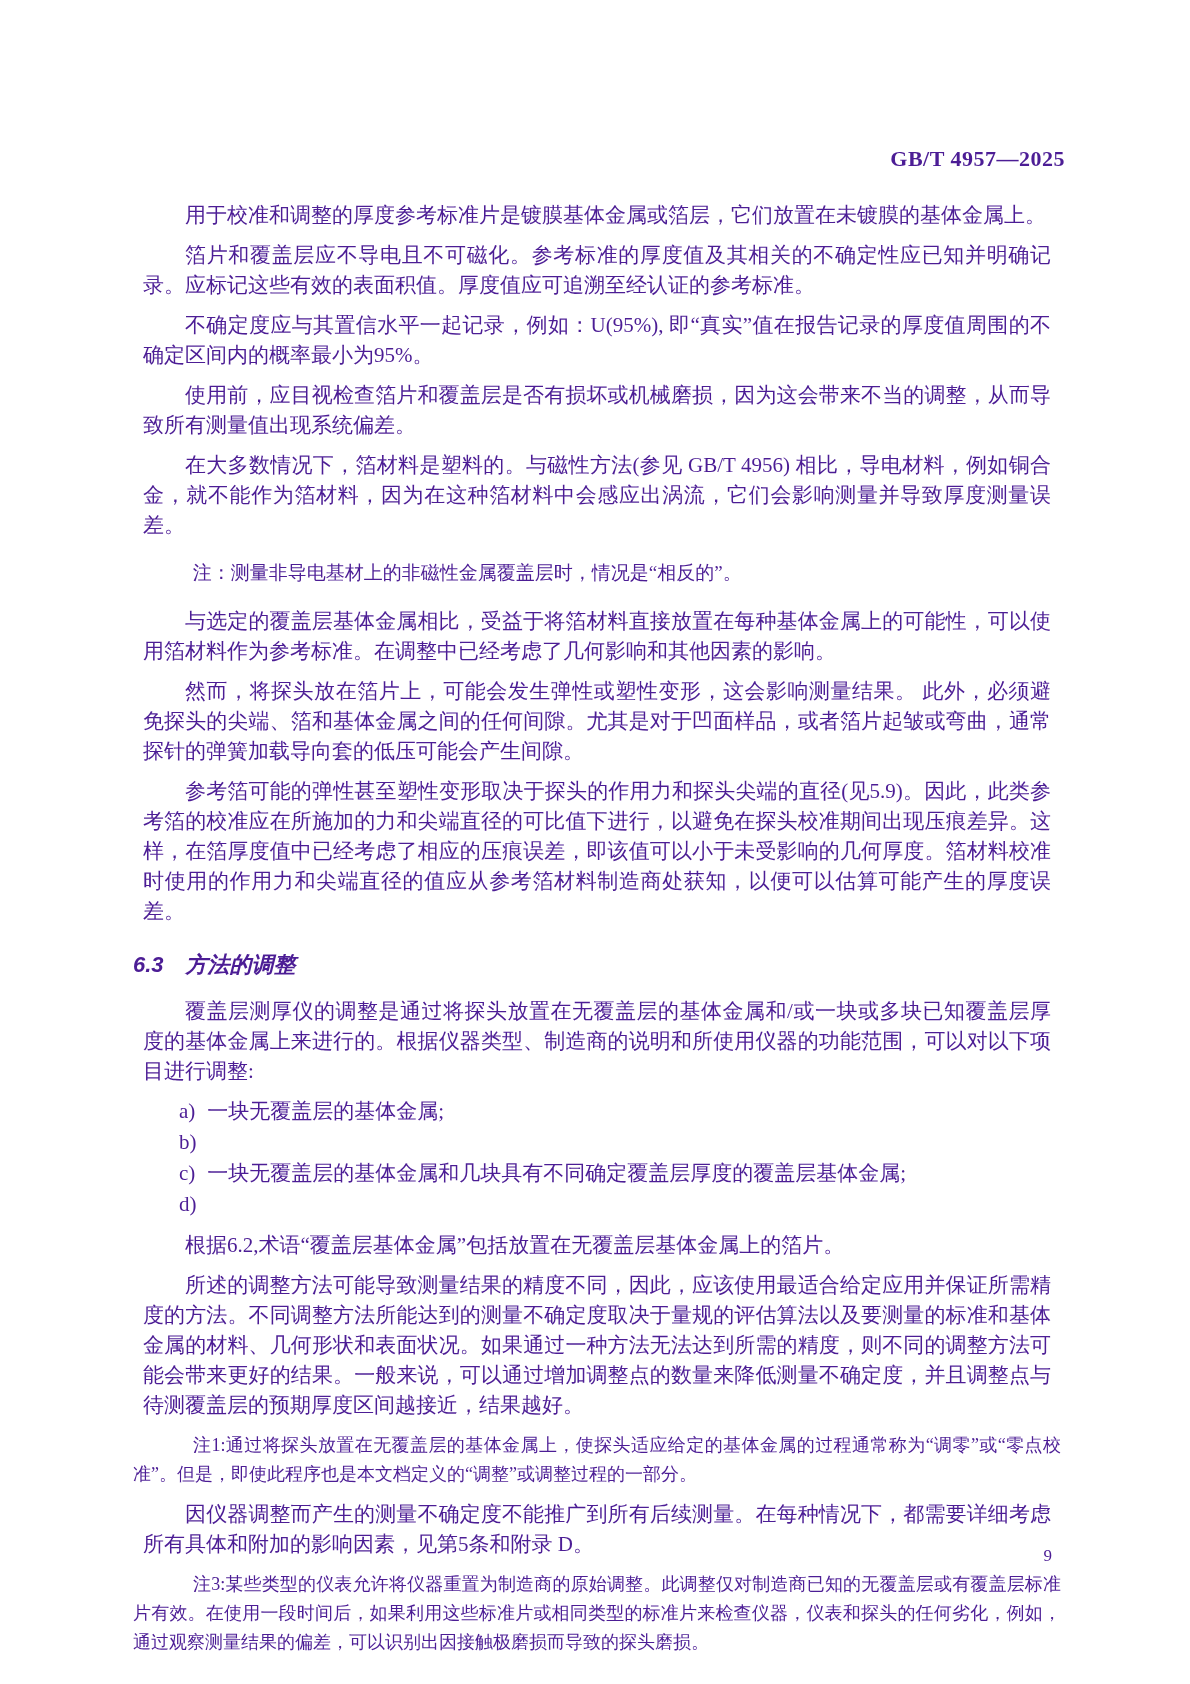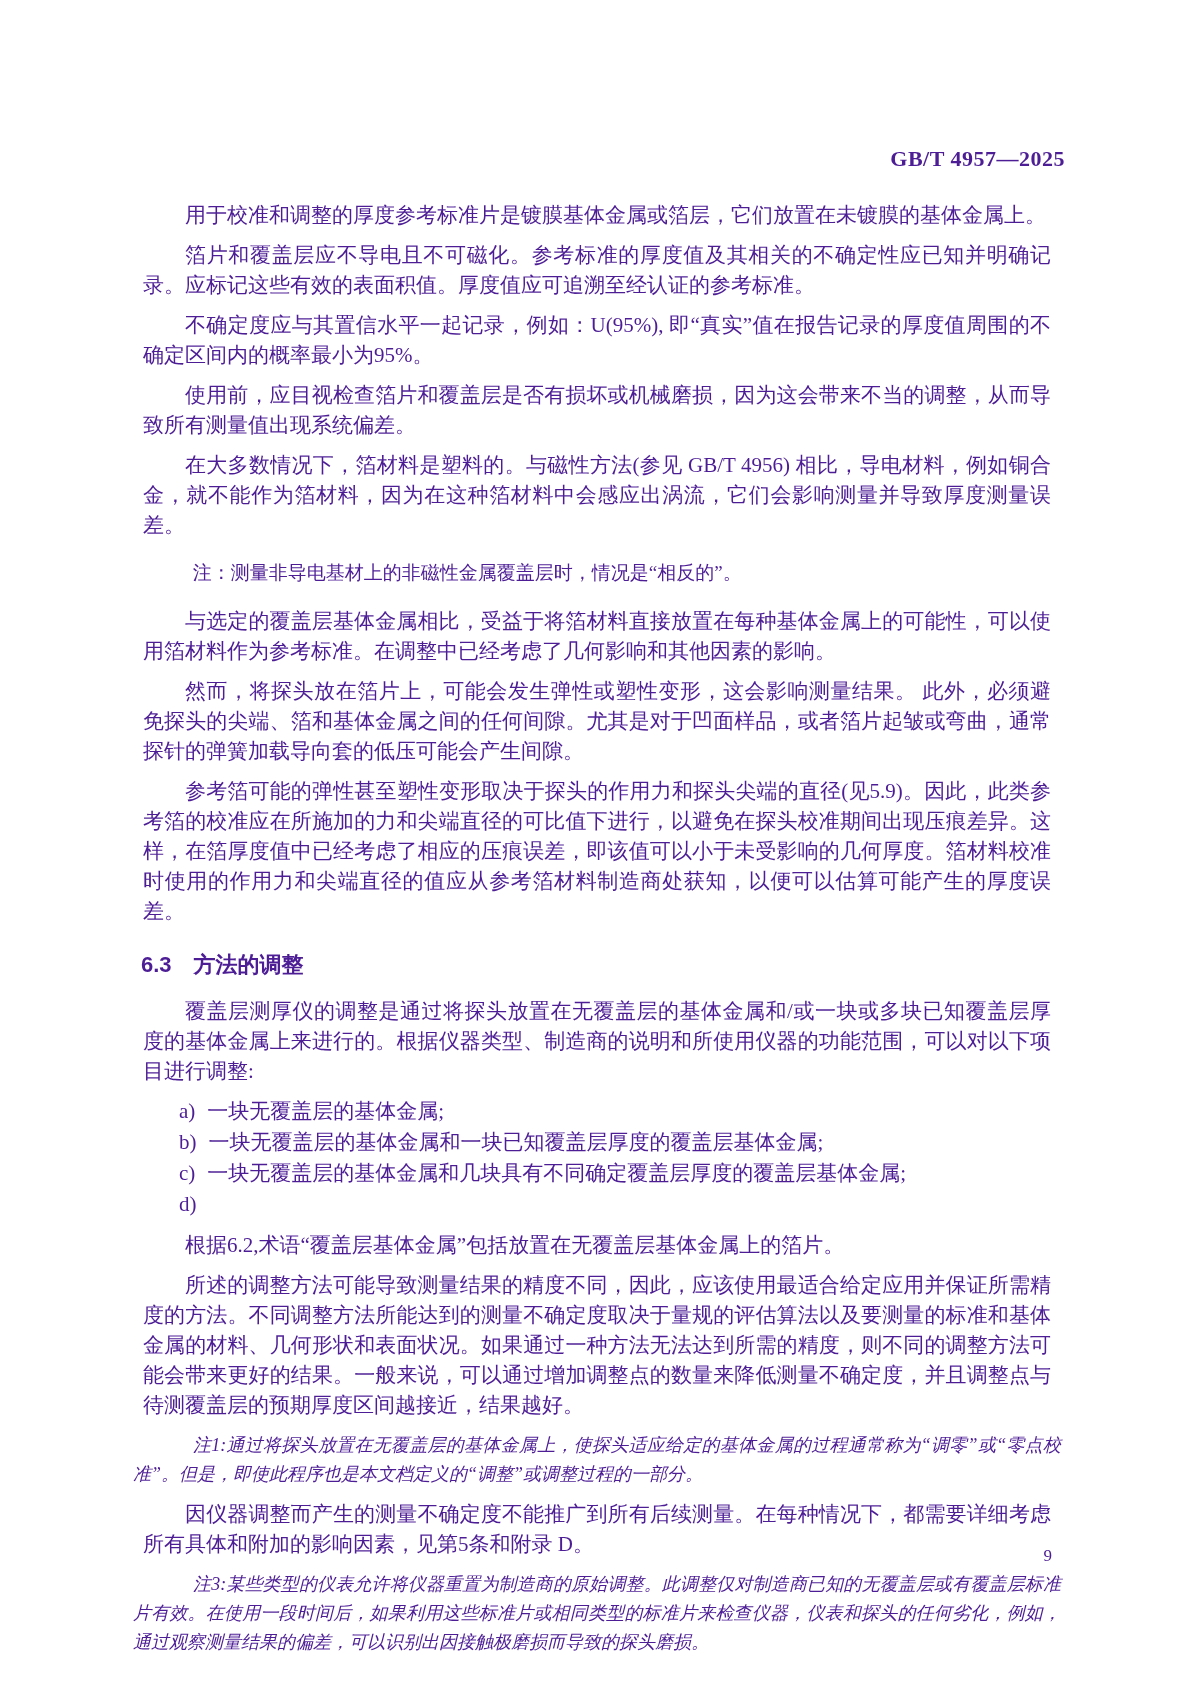--- a/index.html
+++ b/index.html
@@ -41,25 +41,26 @@
     text-indent: 2em;
   }
   .note-inline {
     margin: 18px;
     font-size: 19px;
     line-height: 30px;
     text-align: justify;
     text-indent: 2.2em;
   }
   .section-heading {
-    margin: 26px 0 18px 8px;
+    margin: 26px 0 18px 0;
     font-size: 22px;
     font-weight: bold;
     font-family: "Liberation Sans", "DejaVu Sans", sans-serif;
     line-height: 26px;
+    font-style: italic;
   }
   .section-heading .heading-number {
     margin-right: 22px;
     font-family: "Liberation Sans", "DejaVu Sans", sans-serif;
   }
   .list {
     margin: 0;
   }
   .list-item {
     display: flex;
@@ -70,21 +71,20 @@
   .list-marker {
     flex: 0 0 auto;
     margin-right: 12px;
   }
   .note {
     margin: 11px 0 5px 0;
     font-size: 18px;
     line-height: 29px;
     text-align: justify;
     text-indent: 60px;
-    font-style: italic;
   }
   .page-number {
     position: absolute;
     top: 1546px;
     right: 138px;
     font-size: 17px;
     font-family: "Liberation Serif", "DejaVu Serif", serif;
   }
 </style>
 </head>
@@ -112,21 +112,20 @@
 
     <p class="para">覆盖层测厚仪的调整是通过将探头放置在无覆盖层的基体金属和/或一块或多块已知覆盖层厚度的基体金属上来进行的。根据仪器类型、制造商的说明和所使用仪器的功能范围，可以对以下项目进行调整:</p>
 
     <div class="list">
       <div class="list-item">
         <span class="list-marker">a)</span>
         <span>一块无覆盖层的基体金属;</span>
       </div>
       <div class="list-item">
         <span class="list-marker">b)</span>
-        <span>一块无覆盖层的基体金属和一块已知覆盖层厚度的覆盖层基体金属;</span>
       </div>
       <div class="list-item">
         <span class="list-marker">c)</span>
         <span>一块无覆盖层的基体金属和几块具有不同确定覆盖层厚度的覆盖层基体金属;</span>
       </div>
       <div class="list-item">
         <span class="list-marker">d)</span>
       </div>
     </div>
 

